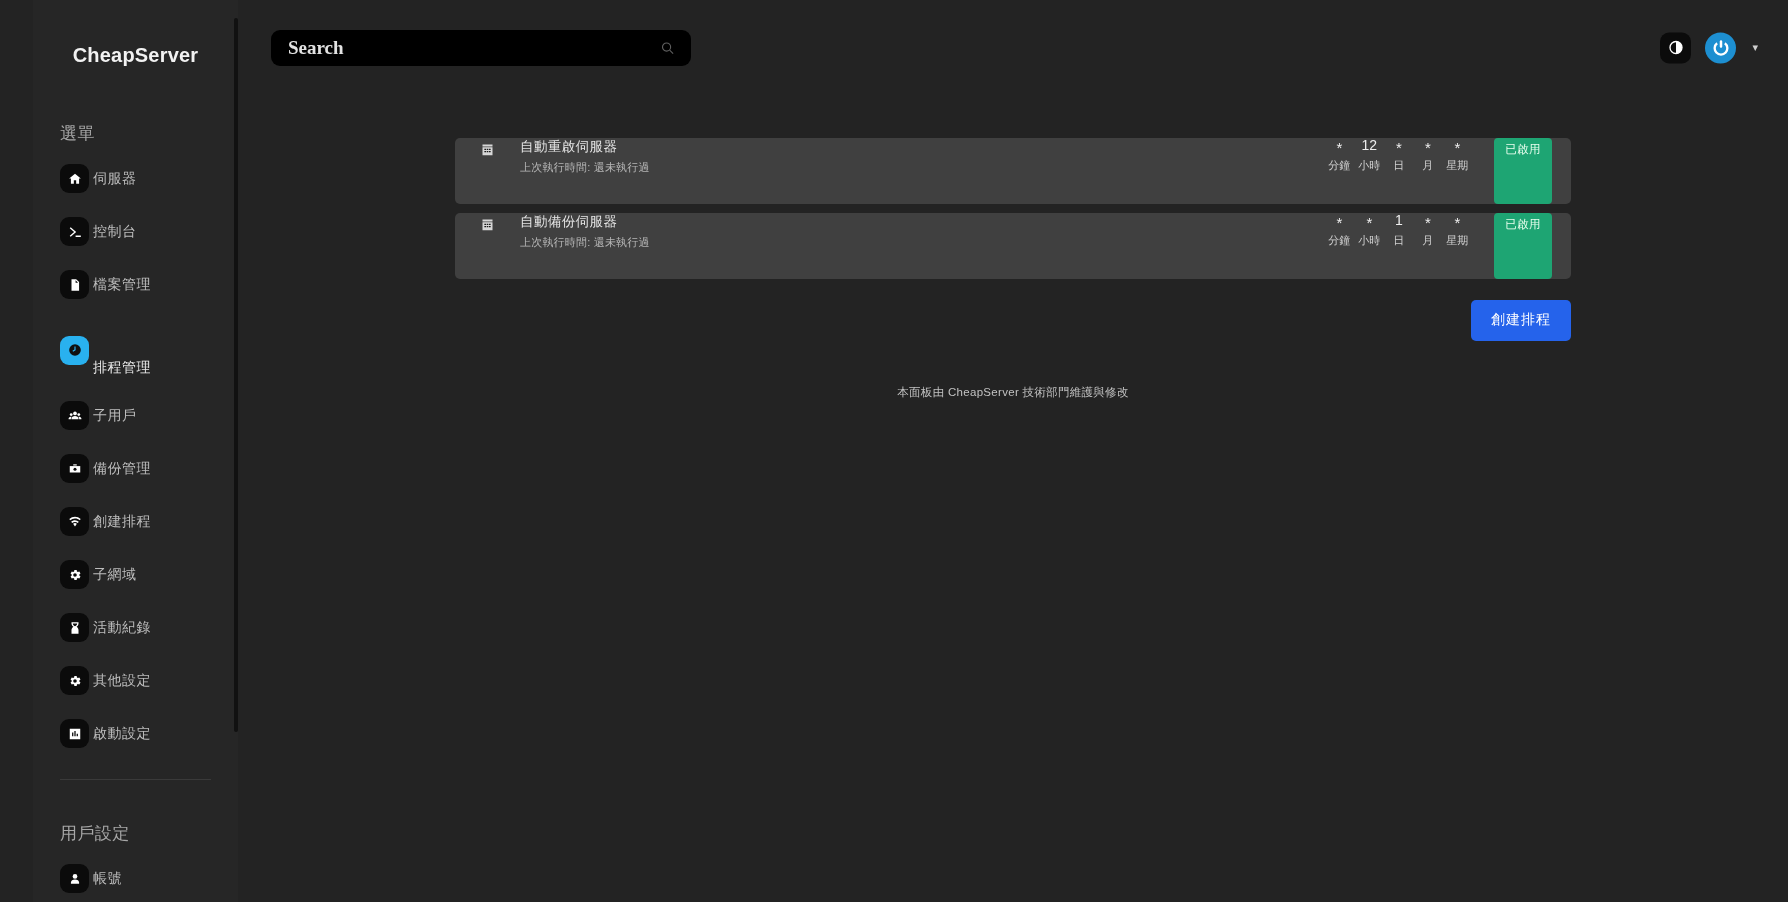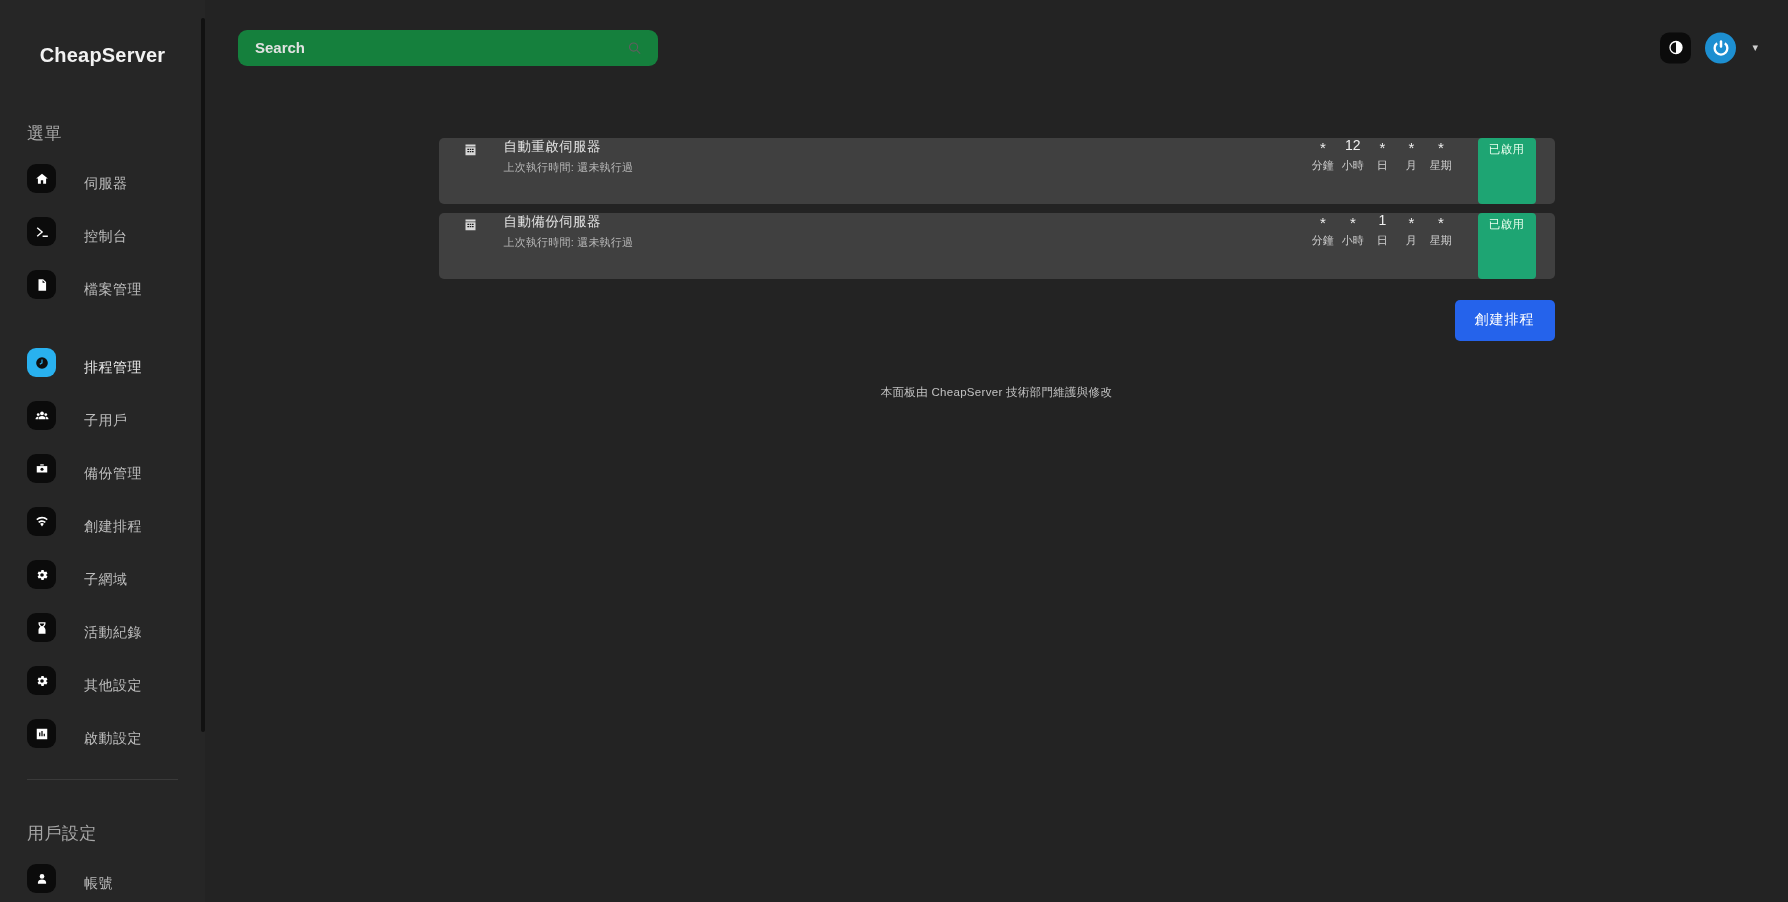--- a/index.html
+++ b/index.html
@@ -12,20 +12,21 @@
     font-family: "Liberation Sans", "DejaVu Sans", sans-serif;
     -webkit-font-smoothing: antialiased;
   }
 
   #app {
     position: relative;
     width: 1788px;
     height: 710px;
     display: flex;
     background: #232323;
+    padding-left: 33px;
   }
 
   
   .sidebar {
     position: relative;
     width: 205px;
     min-width: 205px;
     height: 902px;
     background: #262626;
     overflow: hidden;
@@ -53,22 +54,22 @@
     color: #a7a7a7;
     font-size: 17px;
     padding: 0 0 0 27px;
     margin-top: 42px;
     margin-bottom: 12px;
     letter-spacing: .4px;
   }
 
   .nav-item {
     display: flex;
-    align-items: flex-end;
-    gap: 28px;
+    align-items: center;
+    gap: 4px;
     padding: 7px 0 7px 27px;
     margin-bottom: 10px;
     cursor: pointer;
     text-decoration: none;
   }
 
   .nav-icon {
     width: 29px;
     height: 29px;
     min-width: 29px;
@@ -135,26 +136,26 @@
   .search-wrap {
     position: relative;
     width: 420px;
     margin-left: 3px;
   }
 
   .search-input {
     width: 420px;
     height: 36px;
     border-radius: 9px;
-    background: #15803d;
+    background: #000000;
     border: none;
     outline: none;
     color: #e6e6e6;
-    font-size: 15px;
-    font-family: Liberation Sans, sans-serif;
+    font-size: 19px;
+    font-family: Liberation Serif, serif;
     padding: 0 42px 0 17px;
     font-weight: 600;
   }
   .search-input::placeholder { color: #e2e2e2; opacity: 1; font-weight: 600; }
 
   .search-icon {
     position: absolute;
     right: 16px;
     top: 50%;
     transform: translateY(-50%);

